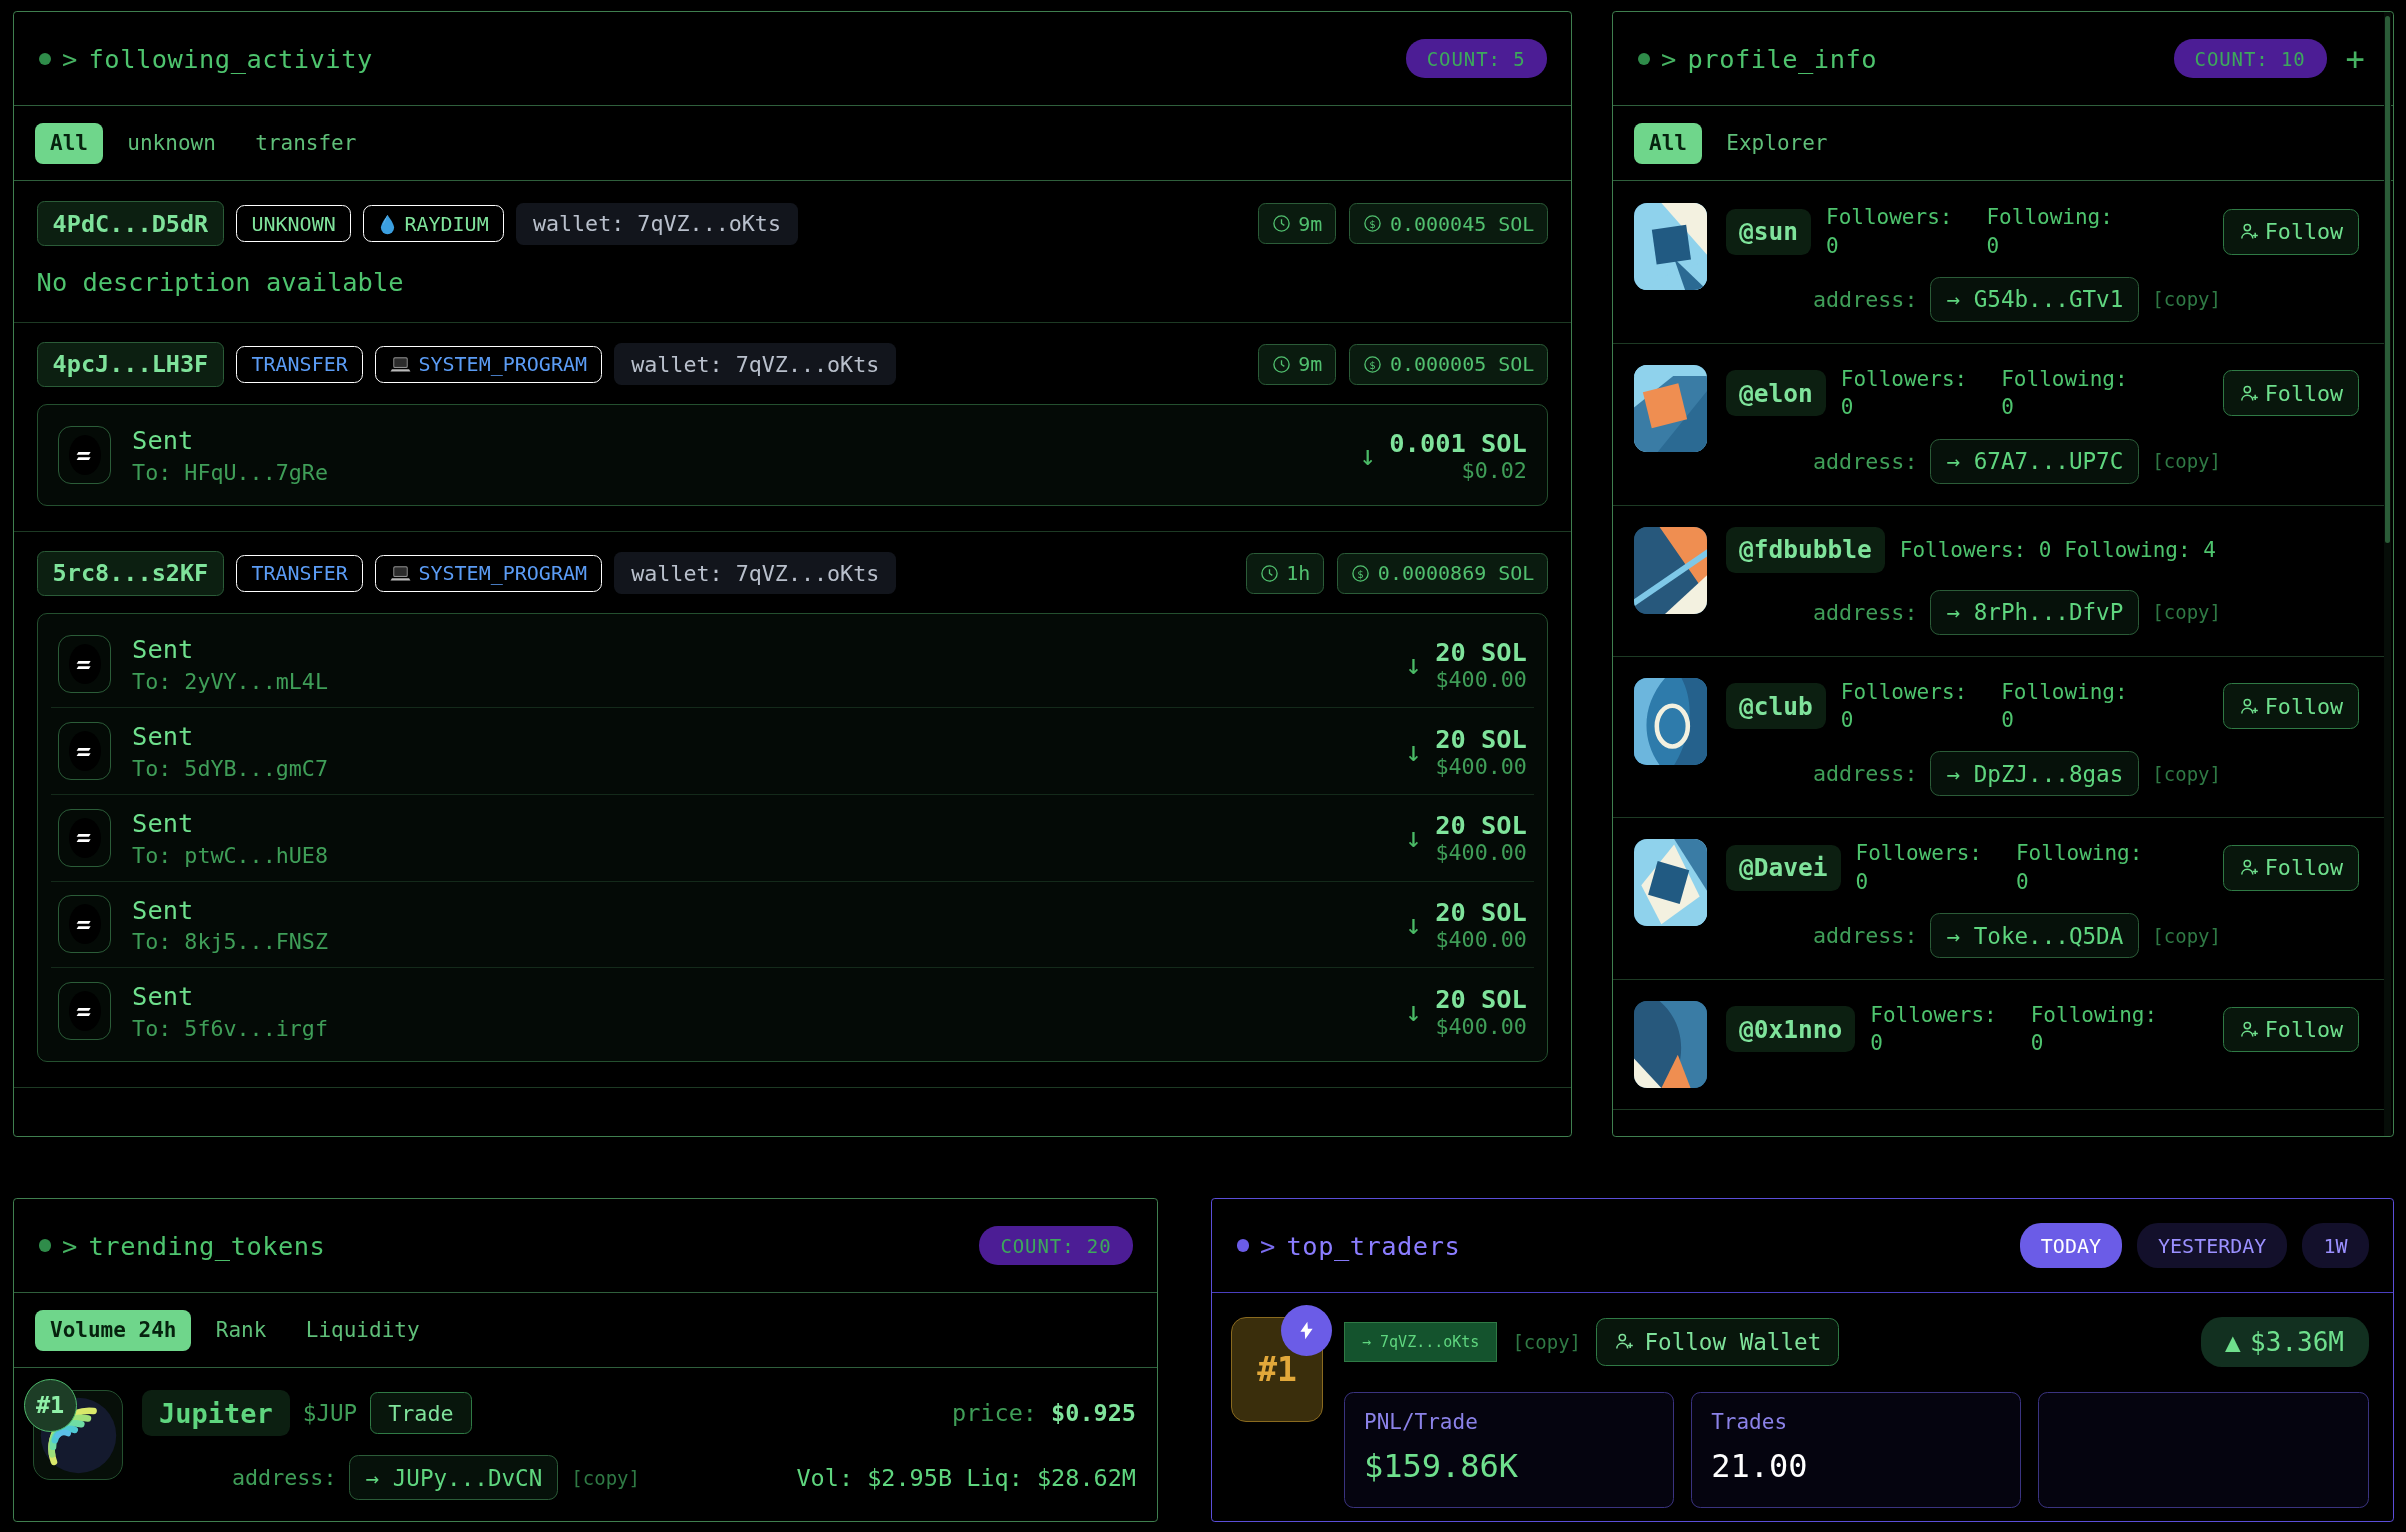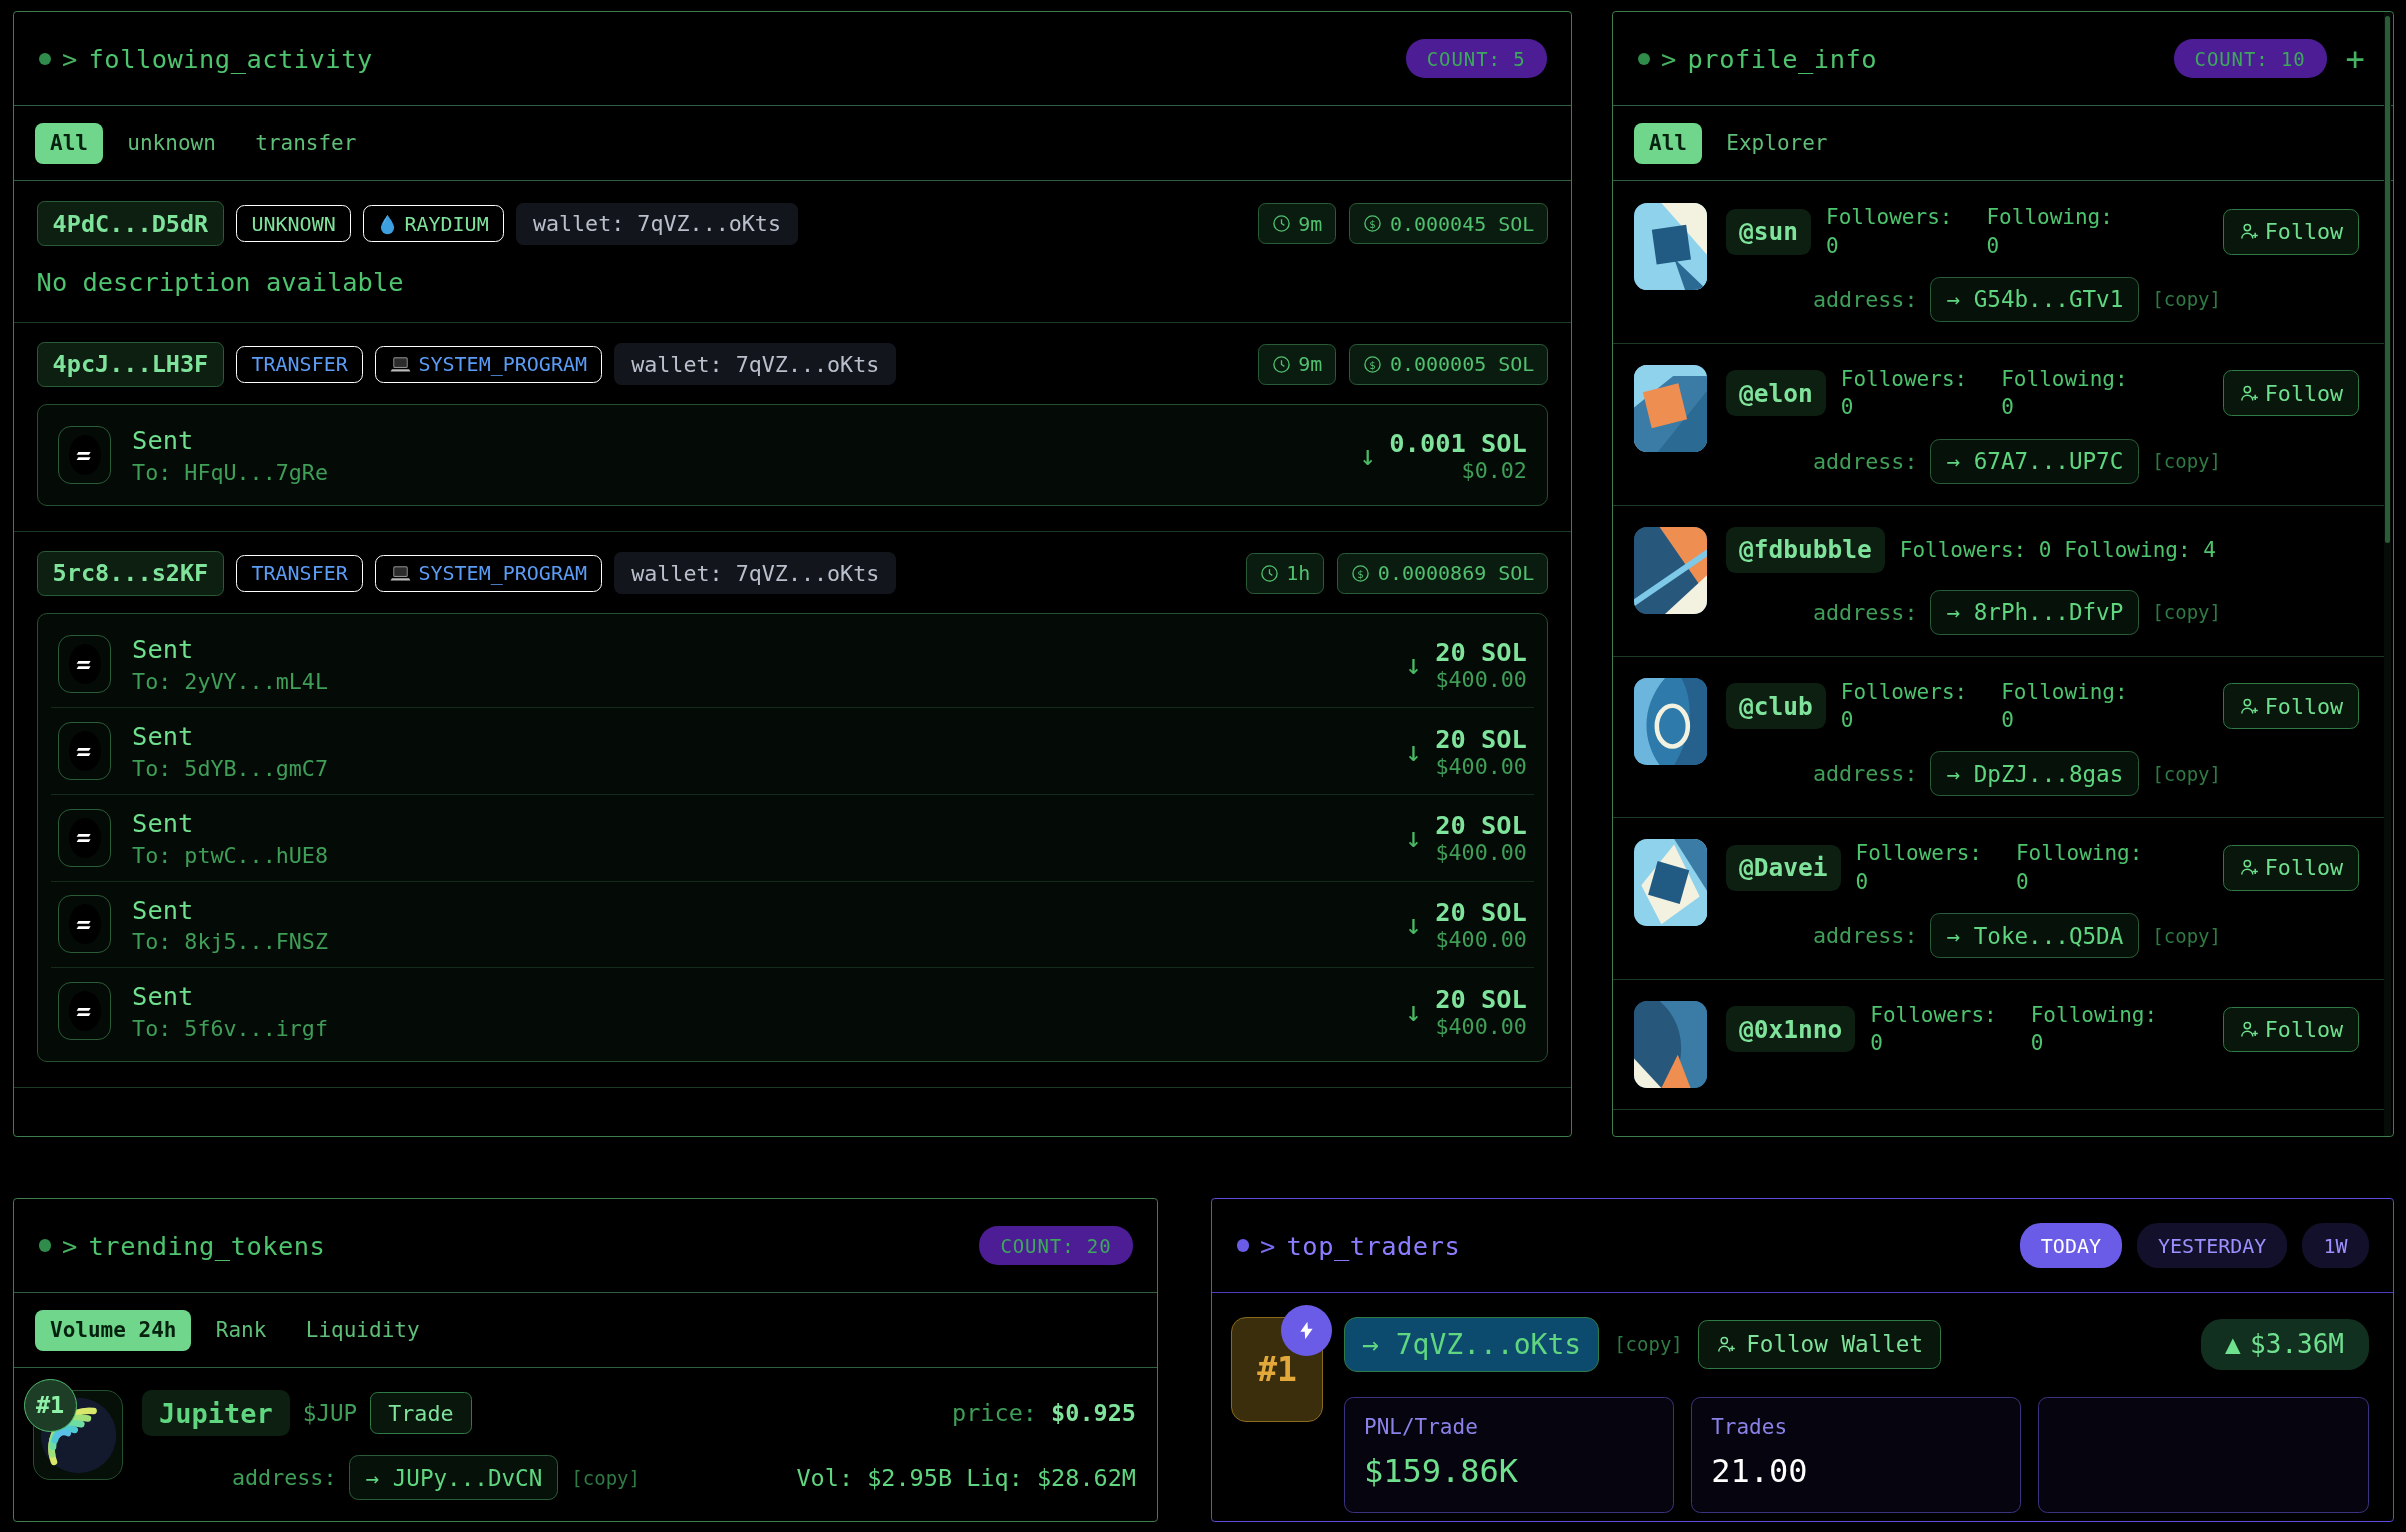--- a/index.html
+++ b/index.html
@@ -180,22 +180,22 @@
     color: #e2a83a; font-size: 33px; font-weight: bold;
   }
   .bolt-bubble {
     position: absolute; right: -9.4px; top: -11.3px; width: 51px; height: 51px;
     border-radius: 50%; background: #6b5ce7; color: #fff; font-size: 24.5px;
     display: flex; align-items: center; justify-content: center;
   }
   .trader-body { flex: 1; min-width: 0; }
   .trader-r1 { display: flex; align-items: center; gap: 15px; }
   .trader-addr {
-    border: 0.9px solid #2f7a45; background: #0c4a6e; border-radius: 13px;
-    color: #5fd67f; font-size: 28px; padding: 10.4px 17px; white-space: nowrap; cursor: pointer;
+    border: 0.9px solid #2f7a45; background: #14532d; border-radius: 0;
+    color: #5fd67f; font-size: 15px; padding: 10.4px 17px; white-space: nowrap; cursor: pointer;
   }
   .fw-btn {
     border: 0.9px solid #2f7a45; background: #08160c; color: #7fe39b;
     font-size: 22.6px; padding: 10.4px 17px; border-radius: 9.4px;
     display: flex; align-items: center; gap: 9.4px; cursor: pointer; white-space: nowrap;
   }
   .pnl-badge {
     margin-left: auto; background: #123020; color: #6fe08d; font-size: 26px;
     padding: 10.4px 24.5px; border-radius: 21px; display: flex; align-items: center; gap: 9.4px;
   }

